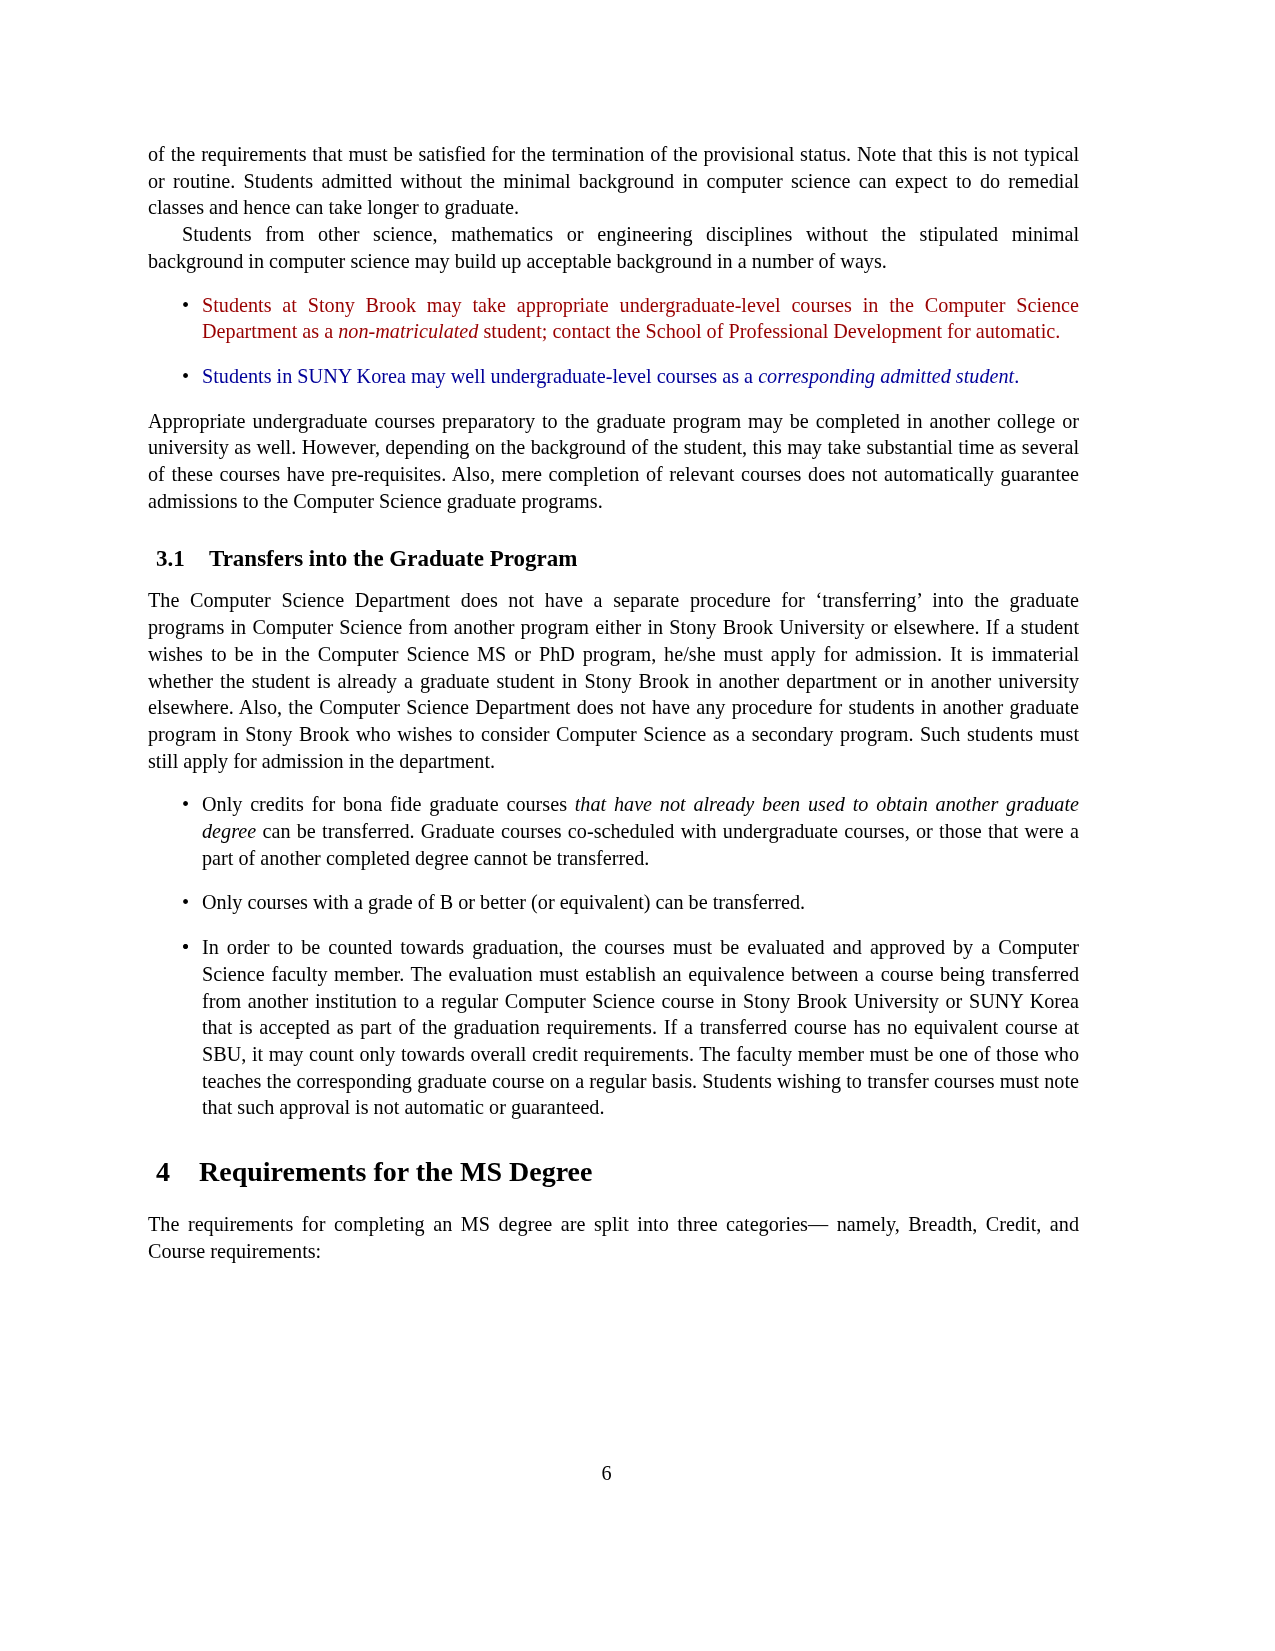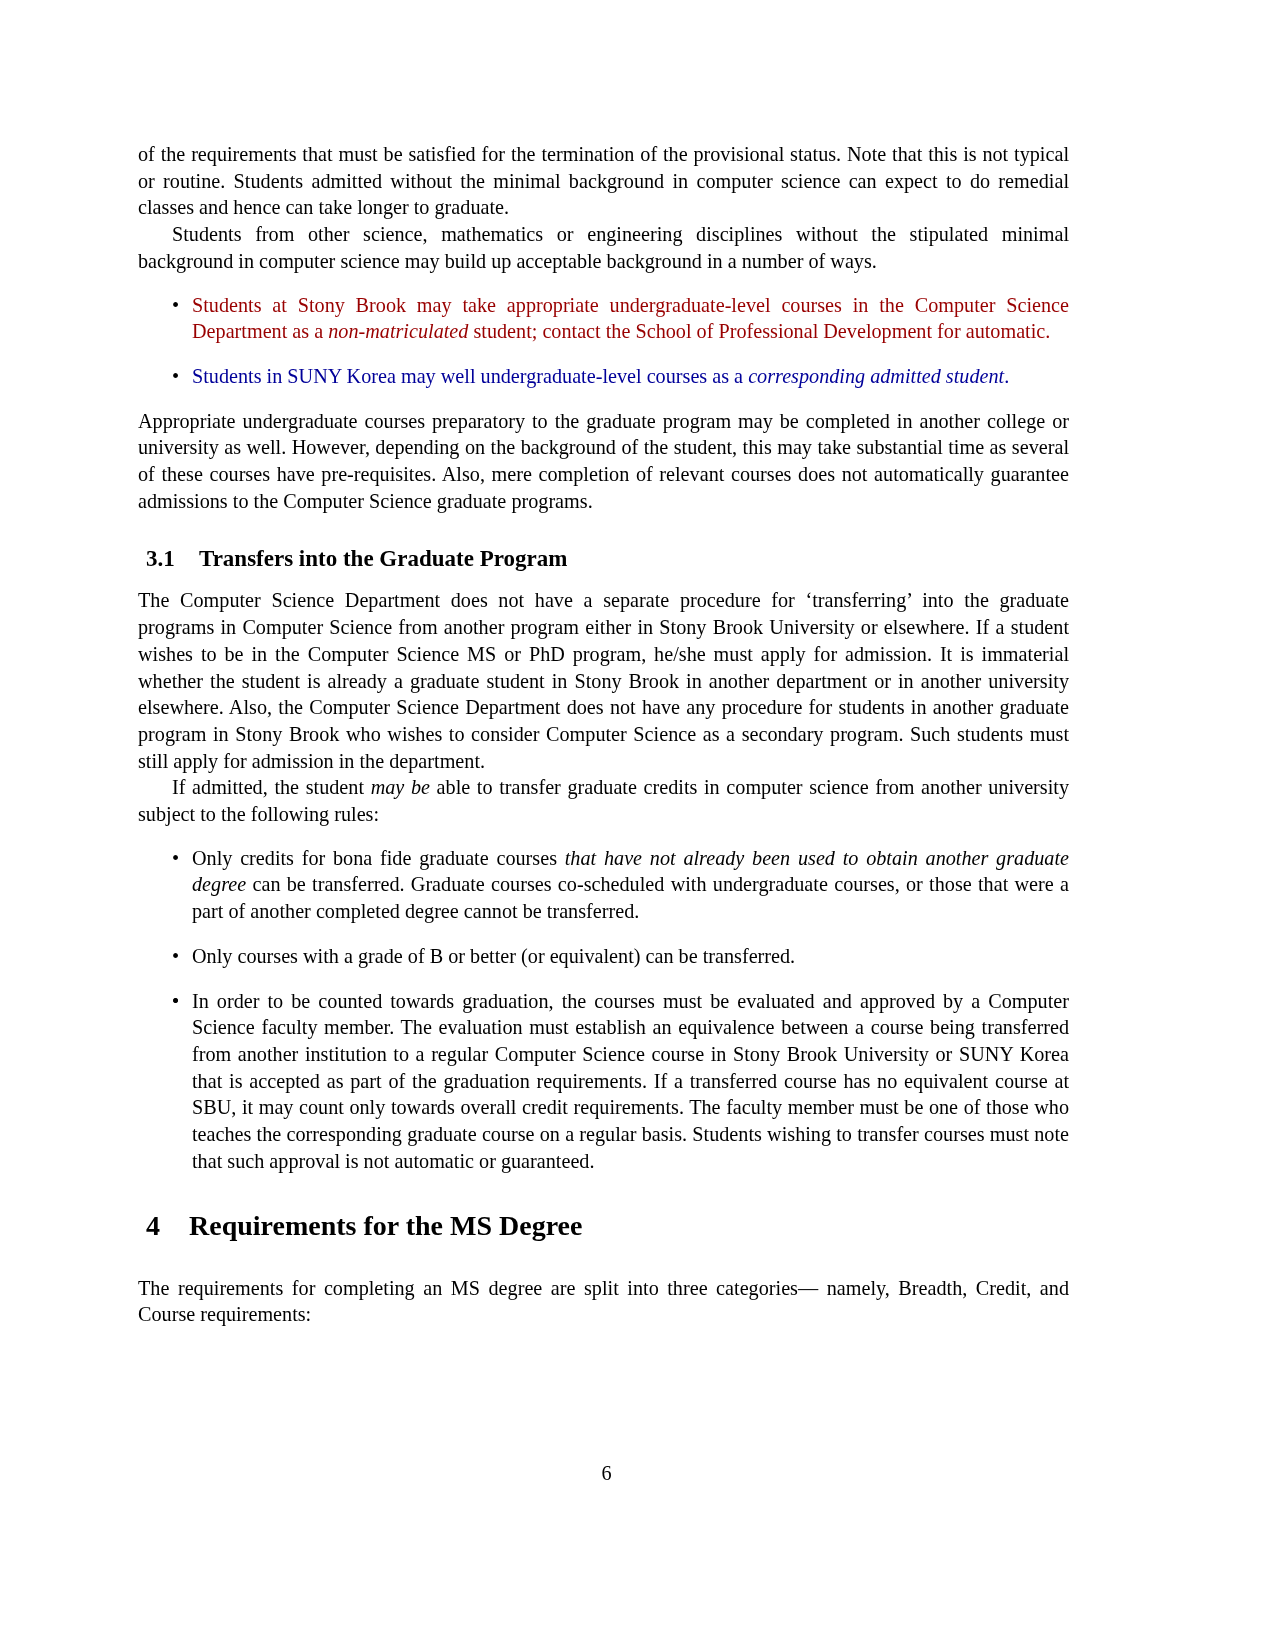--- a/index.html
+++ b/index.html
@@ -1,18 +1,18 @@
 <!DOCTYPE html>
 <html><head>
 <meta charset="utf-8">
 <style>
   html, body { margin: 0; padding: 0; background: #ffffff; }
   body { width: 1275px; height: 1651px; position: relative; overflow: hidden;
          font-family: "Liberation Serif", "DejaVu Serif", serif; color: #000; }
-  .page { position: absolute; left: 138px; top: 141px; width: 931px; }
+  .page { position: absolute; left: 148px; top: 141px; width: 931px; }
   p, li { font-size: 20.2px; line-height: 26.7px; margin: 0; text-align: justify; hyphens: auto; }
   p.indent { text-indent: 34px; }
   ul { list-style: none; margin: 0; padding: 0; }
   li { position: relative; padding-left: 54px; }
   li .bullet { position: absolute; left: 34px; top: 0; color: #000; }
   .red { color: #990000; }
   .blue { color: #000099; }
   h3 { font-size: 23px; font-weight: bold; margin: 8px; line-height: 30px; }
   h2 { font-size: 28px; font-weight: bold; margin: 8px; line-height: 34px; }
   .secnum3 { display: inline-block; width: 53px; }
@@ -35,39 +35,36 @@
     </li>
   </ul>
 
   <p style="margin-top:18px;">Appropriate undergraduate courses preparatory to the graduate program may be completed in another college or university as well. However, depending on the background of the student, this may take substantial time as several of these courses have pre-requisites. Also, mere completion of relevant courses does not automatically guarantee admissions to the Computer Science graduate programs.</p>
 
   <h3 style="margin-top:30px;">
     <span class="secnum3">3.1</span><span>Transfers into the Graduate Program</span>
   </h3>
 
   <p style="margin-top:13px;">The Computer Science Department does not have a separate procedure for ‘transferring’ into the graduate programs in Computer Science from another program either in Stony Brook University or elsewhere. If a student wishes to be in the Computer Science MS or PhD program, he/she must apply for admission. It is immaterial whether the student is already a graduate student in Stony Brook in another department or in another university elsewhere. Also, the Computer Science Department does not have any procedure for students in another graduate program in Stony Brook who wishes to consider Computer Science as a secondary program. Such students must still apply for admission in the department.</p>
-  <p class="indent">
-    <span>If admitted, the student </span><em>may be</em><span> able to transfer graduate credits in computer science from another university subject to the following rules:</span>
-  </p>
 
   <ul style="margin-top:17px;">
     <li>
       <span class="bullet">•</span><span>Only credits for bona fide graduate courses </span><em>that have not already been used to obtain another graduate degree</em><span> can be transferred. Graduate courses co-scheduled with undergraduate courses, or those that were a part of another completed degree cannot be transferred.</span>
     </li>
     <li style="margin-top:18px;">
       <span class="bullet">•</span><span>Only courses with a grade of B or better (or equivalent) can be transferred.</span>
     </li>
     <li style="margin-top:18px;">
       <span class="bullet">•</span>
     </li>
     <li style="margin-top:18px;">
       <span class="bullet">•</span><span>In order to be counted towards graduation, the courses must be evaluated and approved by a Computer Science faculty member. The evaluation must establish an equivalence between a course being transferred from another institution to a regular Computer Science course in Stony Brook University or SUNY Korea that is accepted as part of the graduation requirements. If a transferred course has no equivalent course at SBU, it may count only towards overall credit requirements. The faculty member must be one of those who teaches the corresponding graduate course on a regular basis. Students wishing to transfer courses must note that such approval is not automatic or guaranteed.</span>
     </li>
   </ul>
 
   <h2 style="margin-top:34px;">
     <span class="secnum2">4</span><span>Requirements for the MS Degree</span>
   </h2>
 
-  <p style="margin-top:32px;">The requirements for completing an MS degree are split into three categories— namely, Breadth, Credit, and Course requirements:</p>
+  <p style="margin-top:22px;">The requirements for completing an MS degree are split into three categories— namely, Breadth, Credit, and Course requirements:</p>
 </div>
 
 <div class="pagenum">6</div>
 
 </body></html>

